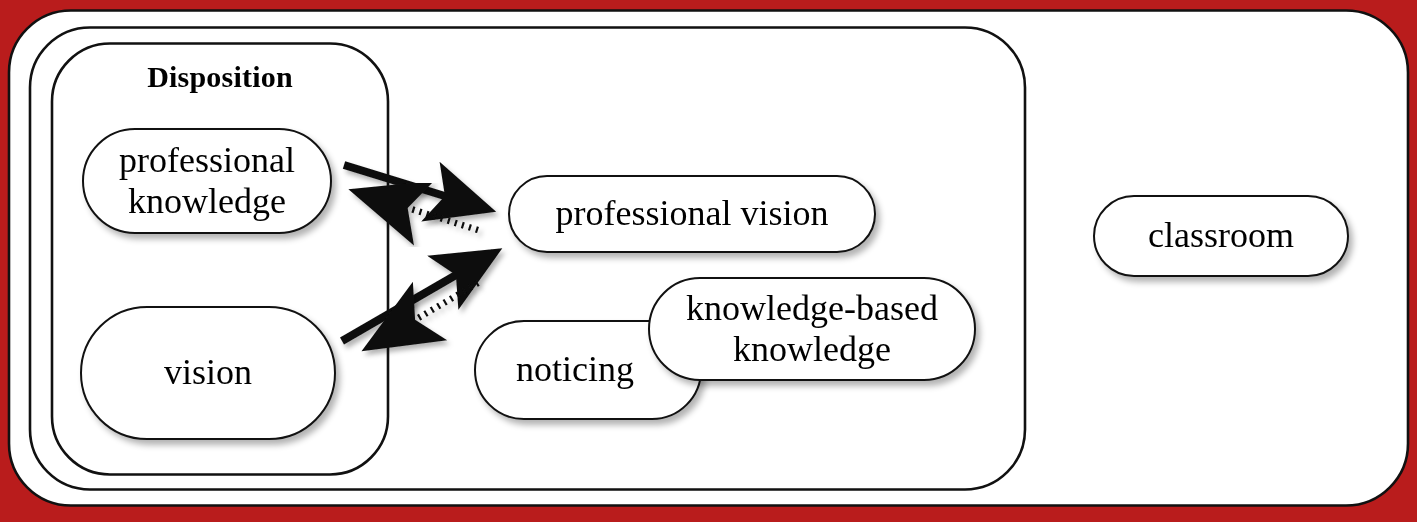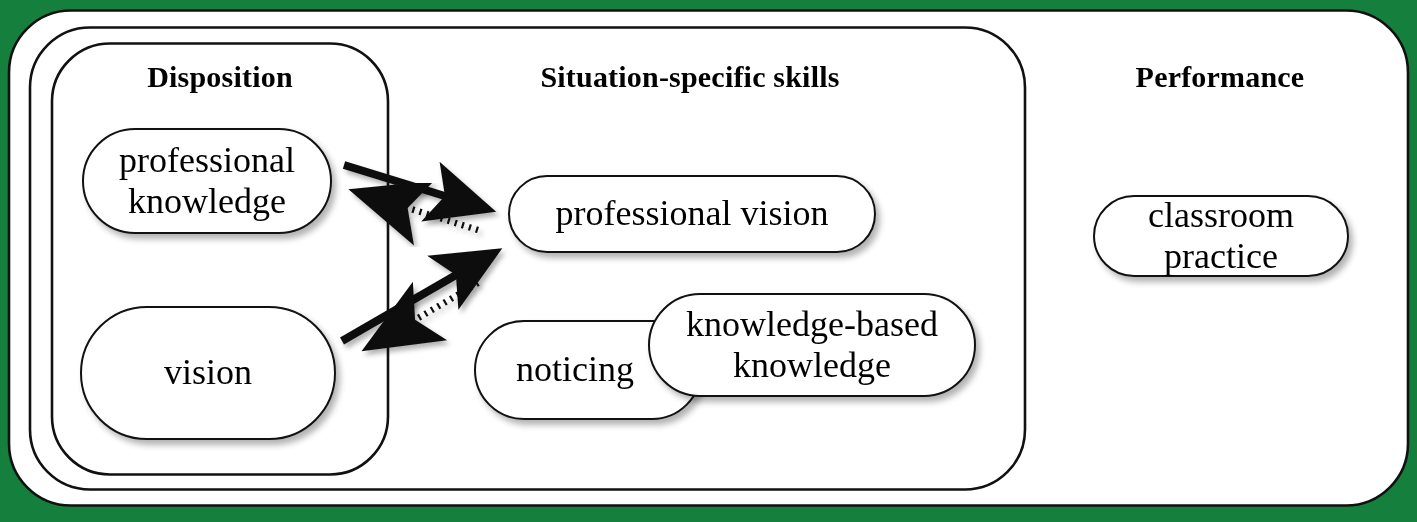--- a/index.html
+++ b/index.html
@@ -1,20 +1,20 @@
 <!DOCTYPE html>
 <html><head>
 <meta charset="utf-8">
 <title>Professional Vision Framework Diagram</title>
 <style>
   html,body{margin:0;padding:0;background:#ffffff;}
   #stage{
     position:relative;
     width:1417px;height:522px;
-    background:#15803d;
+    background:#b91c1c;
     overflow:hidden;
     font-family:"Liberation Serif","DejaVu Serif",serif;
   }
   #svg-layer{position:absolute;left:0;top:0;width:1417px;height:522px;}
 
   
   .region-title{
     position:absolute;
     font-family:"Liberation Serif","DejaVu Serif",serif;
     font-weight:bold;
@@ -95,50 +95,47 @@
       <line x1="882" y1="233" x2="1074" y2="233" stroke="#111111" stroke-width="8" stroke-linecap="butt" marker-end="url(#arrowSolid)"></line>
     </g>
 
     <g filter="url(#softShade)">
       <line x1="1068" y1="262" x2="903" y2="262" stroke="#111111" stroke-width="6.6" stroke-linecap="butt" stroke-dasharray="2.3 5.4" marker-end="url(#arrowDotted)"></line>
     </g>
   </svg>
 
   <div class="region-title" style="left:52px;top:62px;width:336px;">Disposition</div>
 
-  <div class="region-title" style="left:430px;top:62px;width:520px;">Situation-specific skills</div>
 
-  <div class="region-title" style="left:1070px;top:62px;width:300px;">Performance</div>
 
   <div class="node" style="left:82px;top:128px;width:250px;height:106px;border-radius:53px;">
     <span>
         <span style="display: block;">professional</span>
         <span style="display: block;">knowledge</span>
       </span>
   </div>
 
   <div class="node" style="left:80px;top:306px;width:256px;height:134px;border-radius:67px;">
     <span>vision</span>
   </div>
 
   <div class="node" style="left:508px;top:175px;width:368px;height:78px;border-radius:43px;z-index:3;">
     <span>professional vision</span>
   </div>
 
   <div class="node" style="left:474px;top:276px;width:228px;height:100px;border-radius:50px;justify-content:flex-start;padding-left:32px;z-index:1;margin-top:44px;">
     <span>noticing</span>
   </div>
 
-  <div class="node" style="left:648px;top:277px;width:328px;height:104px;border-radius:52px;z-index:2;margin-top:16px;">
+  <div class="node" style="left:648px;top:277px;width:328px;height:104px;border-radius:52px;z-index:2;">
     <span>
         <span style="display: block;">knowledge-based</span>
         <span style="display: block;">knowledge</span>
       </span>
   </div>
 
   <div class="node" style="left:1093px;top:195px;width:256px;height:82px;border-radius:51px;">
     <span>
         <span style="display: block;">classroom</span>
-        <span style="display: block;">practice</span>
       </span>
   </div>
 
 </div>
 
 </body></html>

